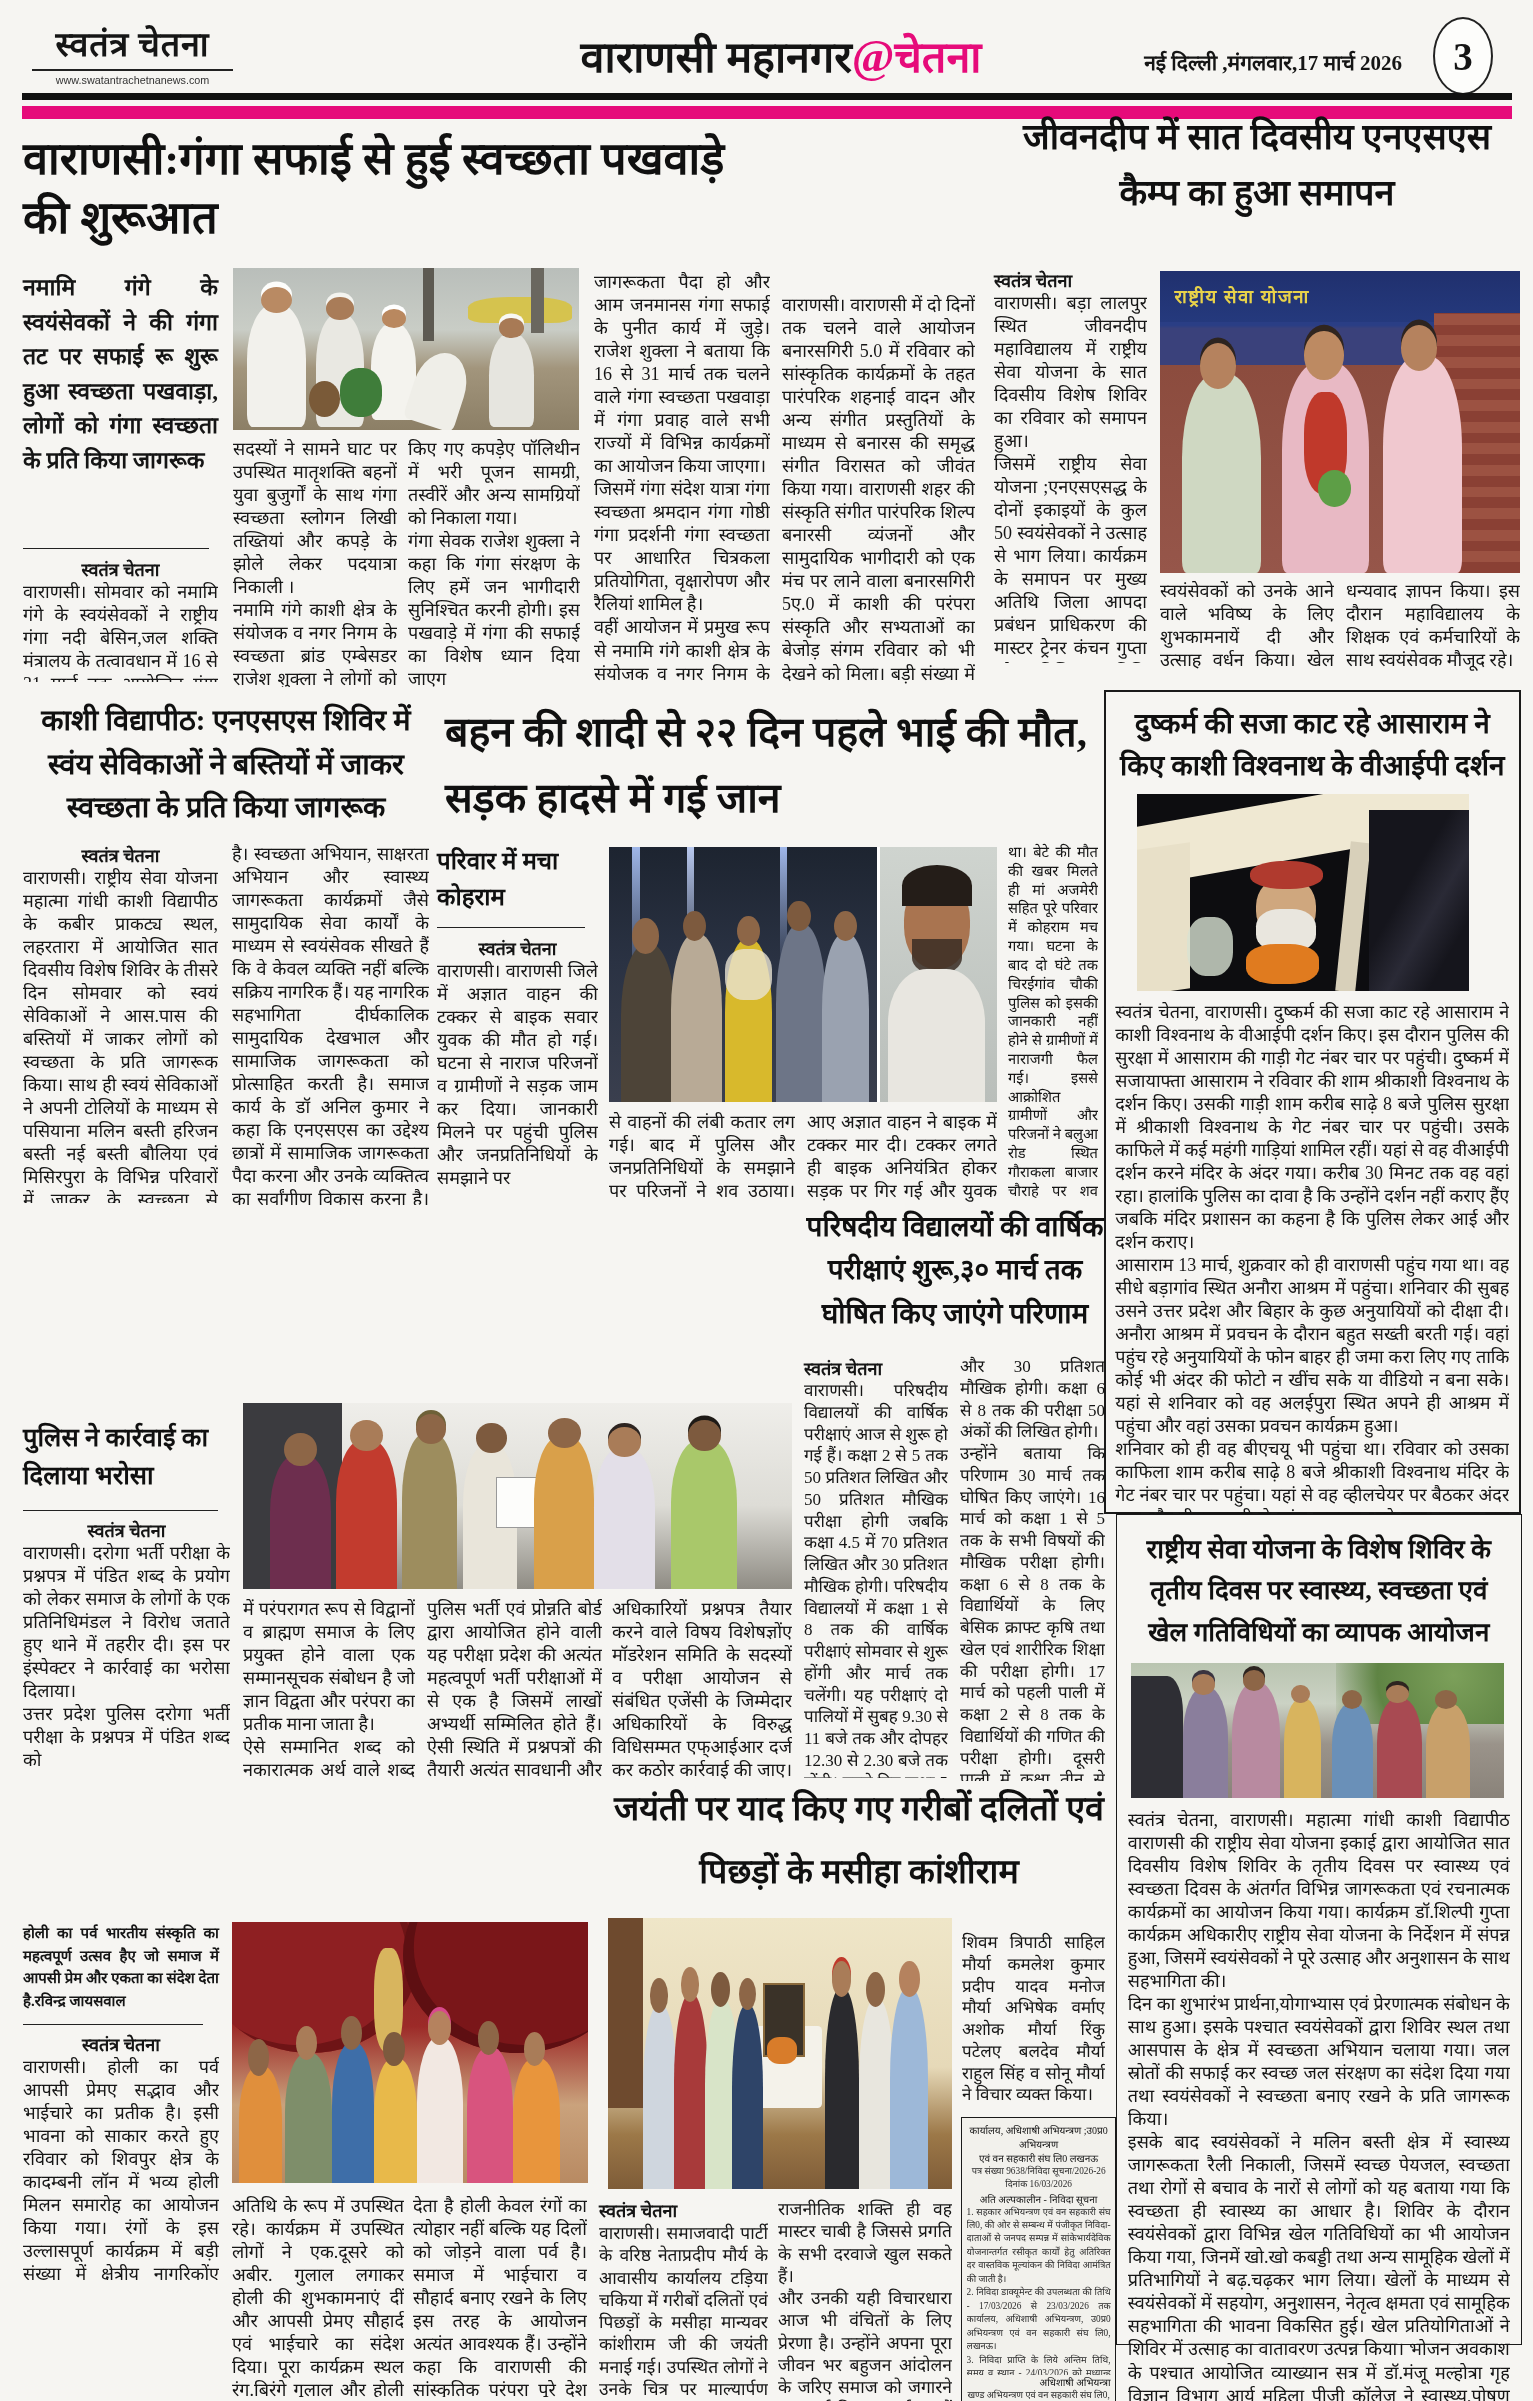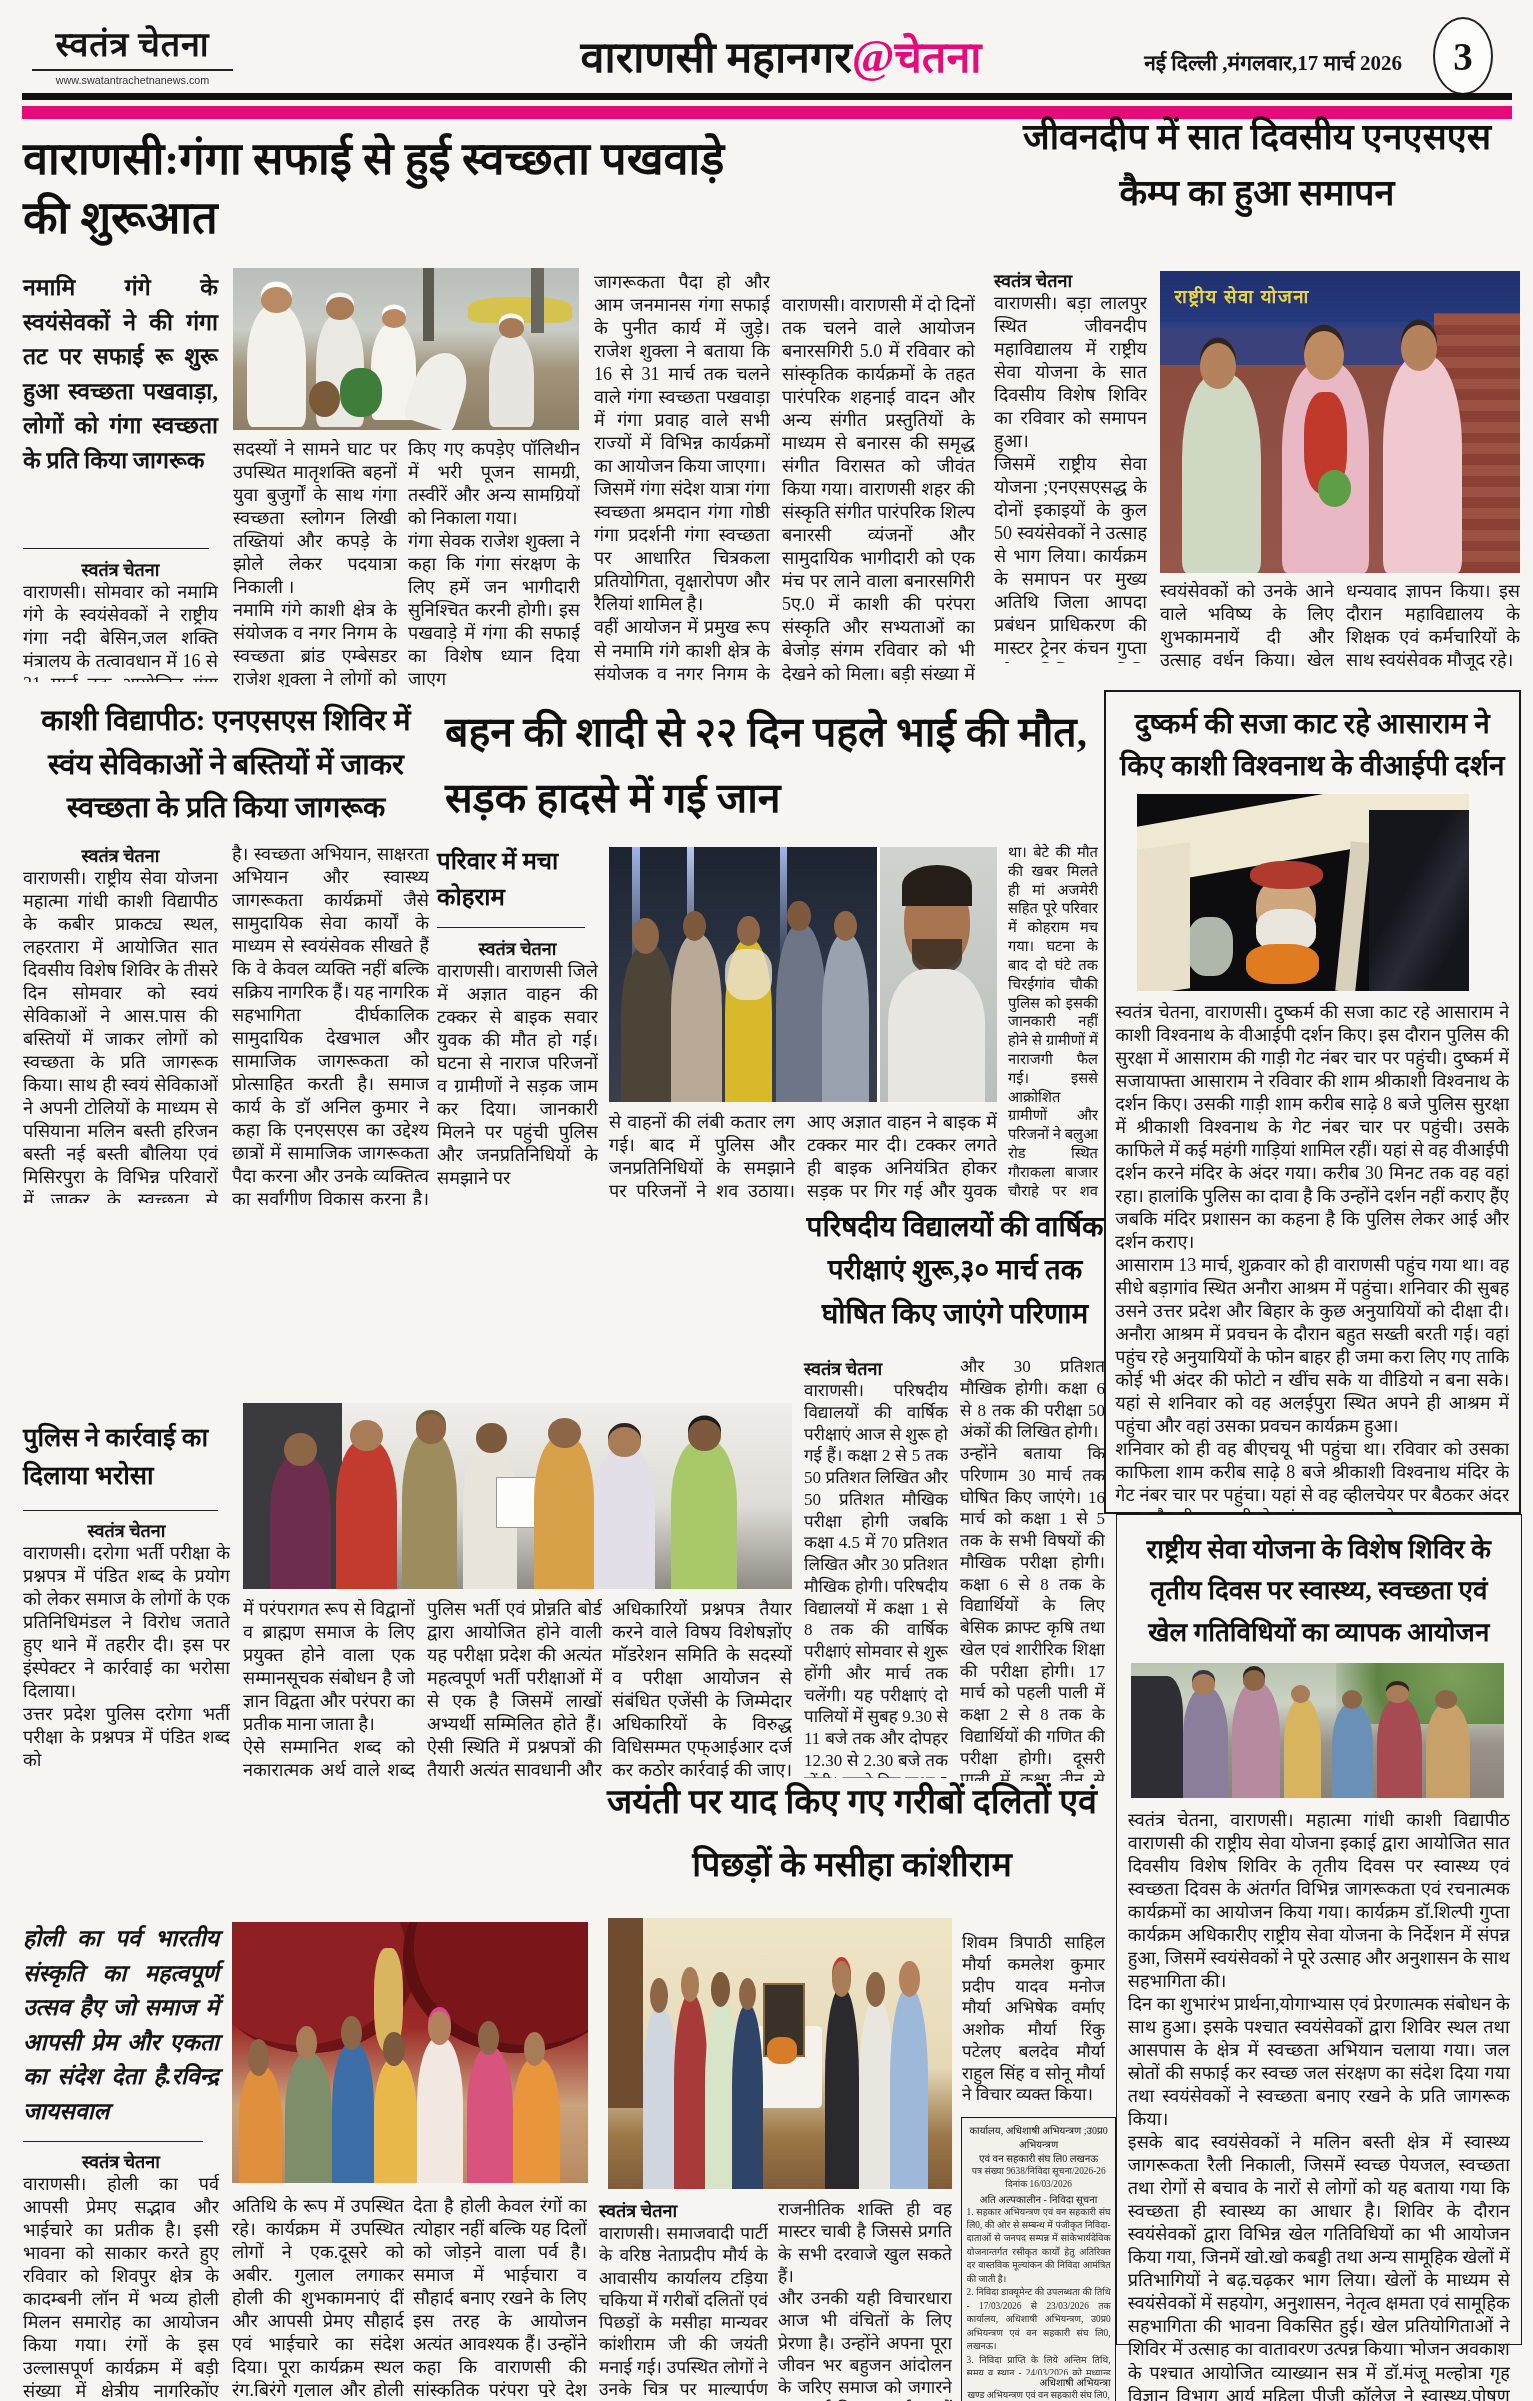--- a/index.html
+++ b/index.html
@@ -223,21 +223,21 @@
     <div class="abs" style="left:0;top:151px;width:144px;height:425px;">
       <div class="byline">स्वतंत्र चेतना</div>
       <div class="body-txt" style="height:398px;font-size:17px;">वाराणसी।   परिषदीय विद्यालयों की वार्षिक परीक्षाएं आज से शुरू हो गई हैं। कक्षा 2 से 5 तक 50 प्रतिशत लिखित और 50 प्रतिशत मौखिक परीक्षा होगी जबकि कक्षा 4.5 में 70 प्रतिशत लिखित और 30 प्रतिशत मौखिक होगी। परिषदीय विद्यालयों में कक्षा 1 से 8 तक की वार्षिक परीक्षाएं सोमवार से शुरू होंगी और मार्च तक चलेंगी। यह परीक्षाएं दो पालियों में सुबह 9.30 से 11 बजे तक और दोपहर 12.30 से 2.30 बजे तक होंगी। पहले दिन कक्षा 5 तक की सभी विषयों की परीक्षाएं मौखिक होंगी। बीएसए अरविंद श्रीवास्तव में बताया कि वार्षिक परीक्षा में जिले में 152505 छात्र परीक्षा में शामिल होंगेका एक तक का परीक्षा मौखिक होगी। कक्षा 2 से 5 तक 50 प्रतिशत लिखित और 50 प्रतिशत मौखिक परीक्षा होगी कक्षा 4.5</div>
     </div>
     <div class="body-txt abs" style="left:156px;top:151px;width:145px;height:425px;font-size:17px;">और 30 प्रतिशत मौखिक होगी। कक्षा 6 से 8 तक की परीक्षा 50 अंकों की लिखित होगी।
 उन्होंने बताया कि परिणाम 30 मार्च तक घोषित किए जाएंगे। 16 मार्च को कक्षा 1 से 5 तक के सभी विषयों की मौखिक परीक्षा होगी। कक्षा 6 से 8 तक के विद्यार्थियों के लिए बेसिक क्राफ्ट कृषि तथा खेल एवं शारीरिक शिक्षा की परीक्षा होगी। 17 मार्च को पहली पाली में कक्षा 2 से 8 तक के विद्यार्थियों की गणित की परीक्षा होगी।  दूसरी पाली में कक्षा तीन से आठ तक के छात्रों के लिए संस्कृत या उर्दू की परीक्षा होगी। 18 मार्च को सामाजिक विज्ञान व ज्ञान विज्ञान की परीक्षा को पहली पाली में तथा दूसरी पाली में कला की परीक्षा होगी। विज्ञान पर्यावरण व हमारा अनुभव विषय के साथ परीक्षाओं का समापन होगा। इसके बाद मूल्यांकन शुरू</div>
   </section>
 
   <section class="art" style="left:23px;top:1774px;width:564px;height:627px;">
     <div class="abs" style="left:0;top:148px;width:196px;height:479px;">
-      <div class="deck" style="font-size:23px;font-style:italic;">होली का पर्व भारतीय संस्कृति का महत्वपूर्ण उत्सव हैए जो समाज में आपसी प्रेम और एकता का संदेश देता है.रविन्द्र जायसवाल</div>
+      <div class="deck" style="font-size:15px;">होली का पर्व भारतीय संस्कृति का महत्वपूर्ण उत्सव हैए जो समाज में आपसी प्रेम और एकता का संदेश देता है.रविन्द्र जायसवाल</div>
       <div class="rule" style="margin:12.4px 0 6.2px 0;width:92%;"></div>
       <div class="byline center">स्वतंत्र चेतना</div>
       <div class="body-txt" style="height:224px;">वाराणसी। होली का पर्व आपसी प्रेमए सद्भाव और भाईचारे का प्रतीक है। इसी भावना को साकार करते हुए रविवार को शिवपुर क्षेत्र के कादम्बनी लॉन में भव्य होली मिलन समारोह का आयोजन किया गया। रंगों के इस उल्लासपूर्ण कार्यक्रम में बड़ी संख्या में क्षेत्रीय नागरिकोंए सामाजिक कार्यकर्ताओंए युवाओं और महिलाओं ने भाग लिया।जिसमें प्रदेश सरकार के स्टाम्प एवं न्यायालय पंजीयन शुल्क राज्य मंत्री ;स्वतंत्र प्रभारद्ध एवं वाराणसी शहर उत्तरी के विधायक रविन्द्र जायसवाल मुख्य</div>
     </div>
 
     <div class="photo" style="left:209px;top:148px;width:356px;height:261px;background:linear-gradient(180deg,#7e1d20 0%,#9c2a28 40%,#caa27c 70%,#b88a62 100%);">
       <div class="ph" style="left:-8%;top:-20%;width:60%;height:70%;background:#8e1f22;border-radius:50%;box-shadow:inset -10.8px -7.7px 0 0 #6e1416;"></div>
       <div class="ph" style="left:48%;top:-25%;width:64%;height:75%;background:#7a1619;border-radius:50%;box-shadow:inset 10.8px -7.7px 0 0 #5e0f12;"></div>
       <div class="ph" style="left:40%;top:10%;width:8%;height:40%;background:#d8b55e;border-radius:40%;"></div>
       <div class="ph" style="left:2%;top:55%;width:12%;height:45%;background:#e08f3c;border-radius:45% 45% 0 0;"></div>
@@ -253,21 +253,21 @@
       <div class="ph" style="left:66%;top:48%;width:13%;height:52%;background:#d8547e;border-radius:45% 45% 0 0;"></div>
       <div class="ph" style="left:69%;top:38%;width:6%;height:13%;background:#8d6647;border-radius:50%;"></div>
       <div class="ph" style="left:79%;top:52%;width:13%;height:48%;background:#e8953c;border-radius:45% 45% 0 0;"></div>
       <div class="ph" style="left:82%;top:42%;width:6%;height:13%;background:#a97c58;border-radius:50%;"></div>
     </div>
     <div class="body-txt abs" style="left:209px;top:421px;width:172px;height:202px;">अतिथि के रूप में उपस्थित रहे। कार्यक्रम में उपस्थित लोगों ने एक.दूसरे को अबीर. गुलाल लगाकर होली की शुभकामनाएं दीं और आपसी प्रेमए सौहार्द एवं भाईचारे का संदेश दिया। पूरा कार्यक्रम स्थल रंग.बिरंगे गुलाल और होली के गीतों से सराबोर हो उठा। कार्यक्रम के दौरान सांस्कृतिक प्रस्तुतियों ने भी लोगों का मनमोह लिया।  मुख्य अतिथि रविन्द्र जायसवाल ने कहा कि होली का पर्व भारतीय संस्कृति का महत्वपूर्ण उत्सव हैए जो समाज में आपसी प्रेम और एकता का संदेश</div>
     <div class="body-txt abs" style="left:390px;top:421px;width:174px;height:202px;">देता है होली केवल रंगों का त्योहार नहीं बल्कि यह दिलों को जोड़ने वाला पर्व है। समाज में भाईचारा व सौहार्द बनाए रखने के लिए इस तरह के आयोजन अत्यंत आवश्यक हैं। उन्होंने कहा कि वाराणसी की सांस्कृतिक परंपरा पूरे देश में प्रसिद्ध है। यहां के लोग हर त्यौहार पूरे उत्साह और मिलजुलकर मनाते हैं। होली का पर्व भी इसी परंपरा का प्रतीक हैए जिसमें लोग मतभेद भूलकर एक.दूसरे को गले लगाते हैं। उन्होंने कहा कि प्रधानमंत्री नरेन्द्र मोदी के नेतृत्व में काशी का सर्वांगीण विकास हो रहा है</div>
   </section>
 
   <section class="art" style="left:599px;top:1771px;width:506px;height:631px;">
-    <h1 class="hd center abs" style="left:0;top:0;width:100%;font-size:34px;line-height:1.85;margin:0;">जयंती पर याद किए गए गरीबों दलितों एवं पिछड़ों के मसीहा कांशीराम</h1>
+    <h1 class="hd center abs" style="left:0;top:0;width:100%;font-size:34px;line-height:1.85;margin:7px;">जयंती पर याद किए गए गरीबों दलितों एवं पिछड़ों के मसीहा कांशीराम</h1>
 
     <div class="photo" style="left:9.3px;top:147px;width:344px;height:271px;background:linear-gradient(180deg,#efe6c8 0%,#e6d9b8 55%,#9c7848 80%,#7e5c38 100%);">
       <div class="ph" style="left:0;top:0;width:10%;height:70%;background:#6e4a2e;"></div>
       <div class="ph" style="left:40%;top:40%;width:22%;height:30%;background:#f4f2ea;border-radius:4.6px;"></div>
       <div class="ph" style="left:45%;top:24%;width:11%;height:26%;background:#3a3228;border:2.3px solid #8a6a3c;"></div>
       <div class="ph" style="left:46%;top:44%;width:9%;height:10%;background:#d87c2a;border-radius:40%;"></div>
       <div class="ph" style="left:10%;top:32%;width:10%;height:68%;background:#cfd6de;border-radius:45% 45% 0 0;"></div>
       <div class="ph" style="left:12%;top:22%;width:5.5%;height:13%;background:#8d6647;border-radius:50%;"></div>
       <div class="ph" style="left:19%;top:28%;width:10%;height:72%;background:#a83a3a;border-radius:45% 45% 0 0;"></div>
       <div class="ph" style="left:21%;top:18%;width:5.5%;height:13%;background:#a97c58;border-radius:50%;"></div>

